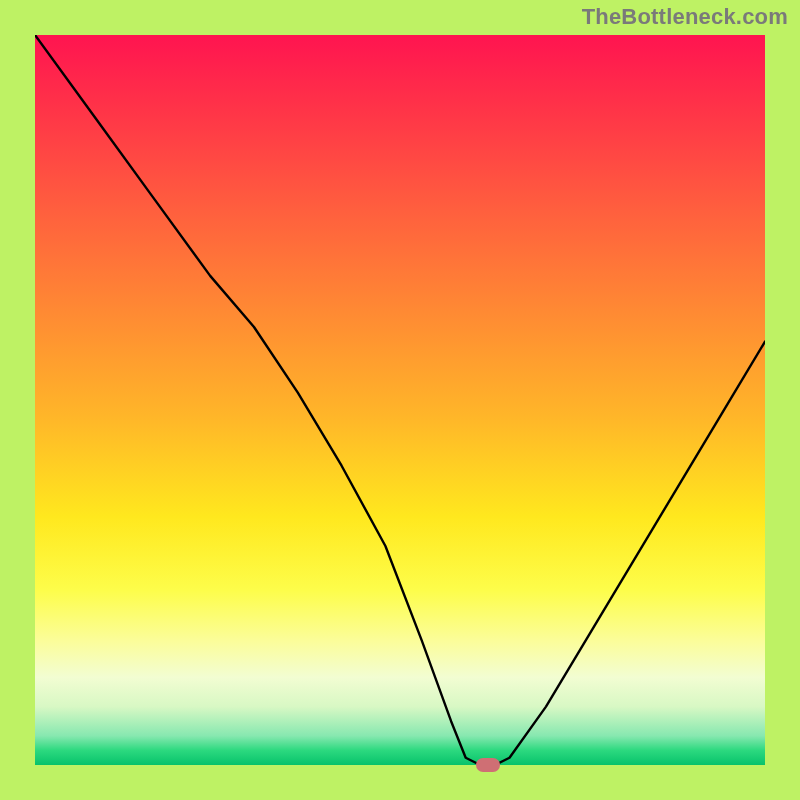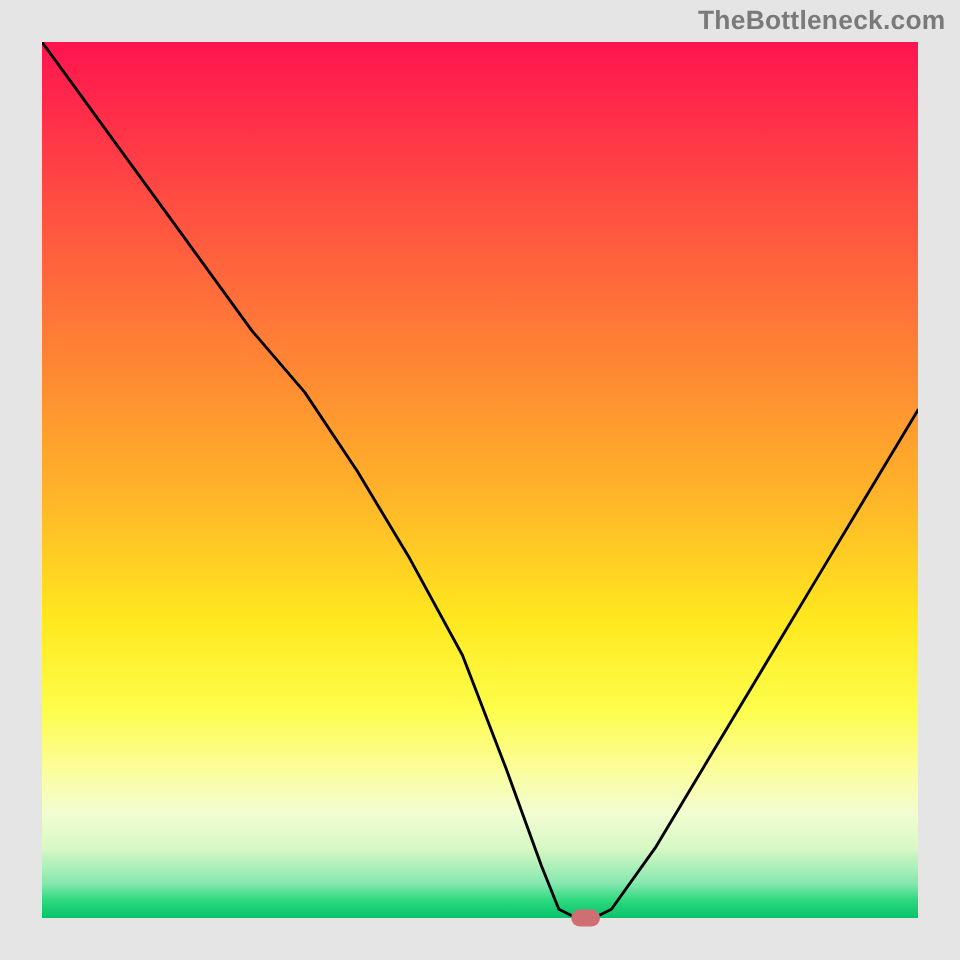--- a/index.html
+++ b/index.html
@@ -8,21 +8,21 @@
     width: 800px;
     height: 800px;
     background: #000;
     font-family: Arial, Helvetica, sans-serif;
     overflow: hidden;
   }
   .frame {
     position: relative;
     width: 800px;
     height: 800px;
-    background: #e5e5e5;
+    background: #bef264;
   }
   .attribution {
     position: absolute;
     top: 4px;
     right: 12px;
     color: #7a7a7a;
     font-size: 22px;
     font-weight: 600;
     letter-spacing: 0.2px;
     user-select: none;

